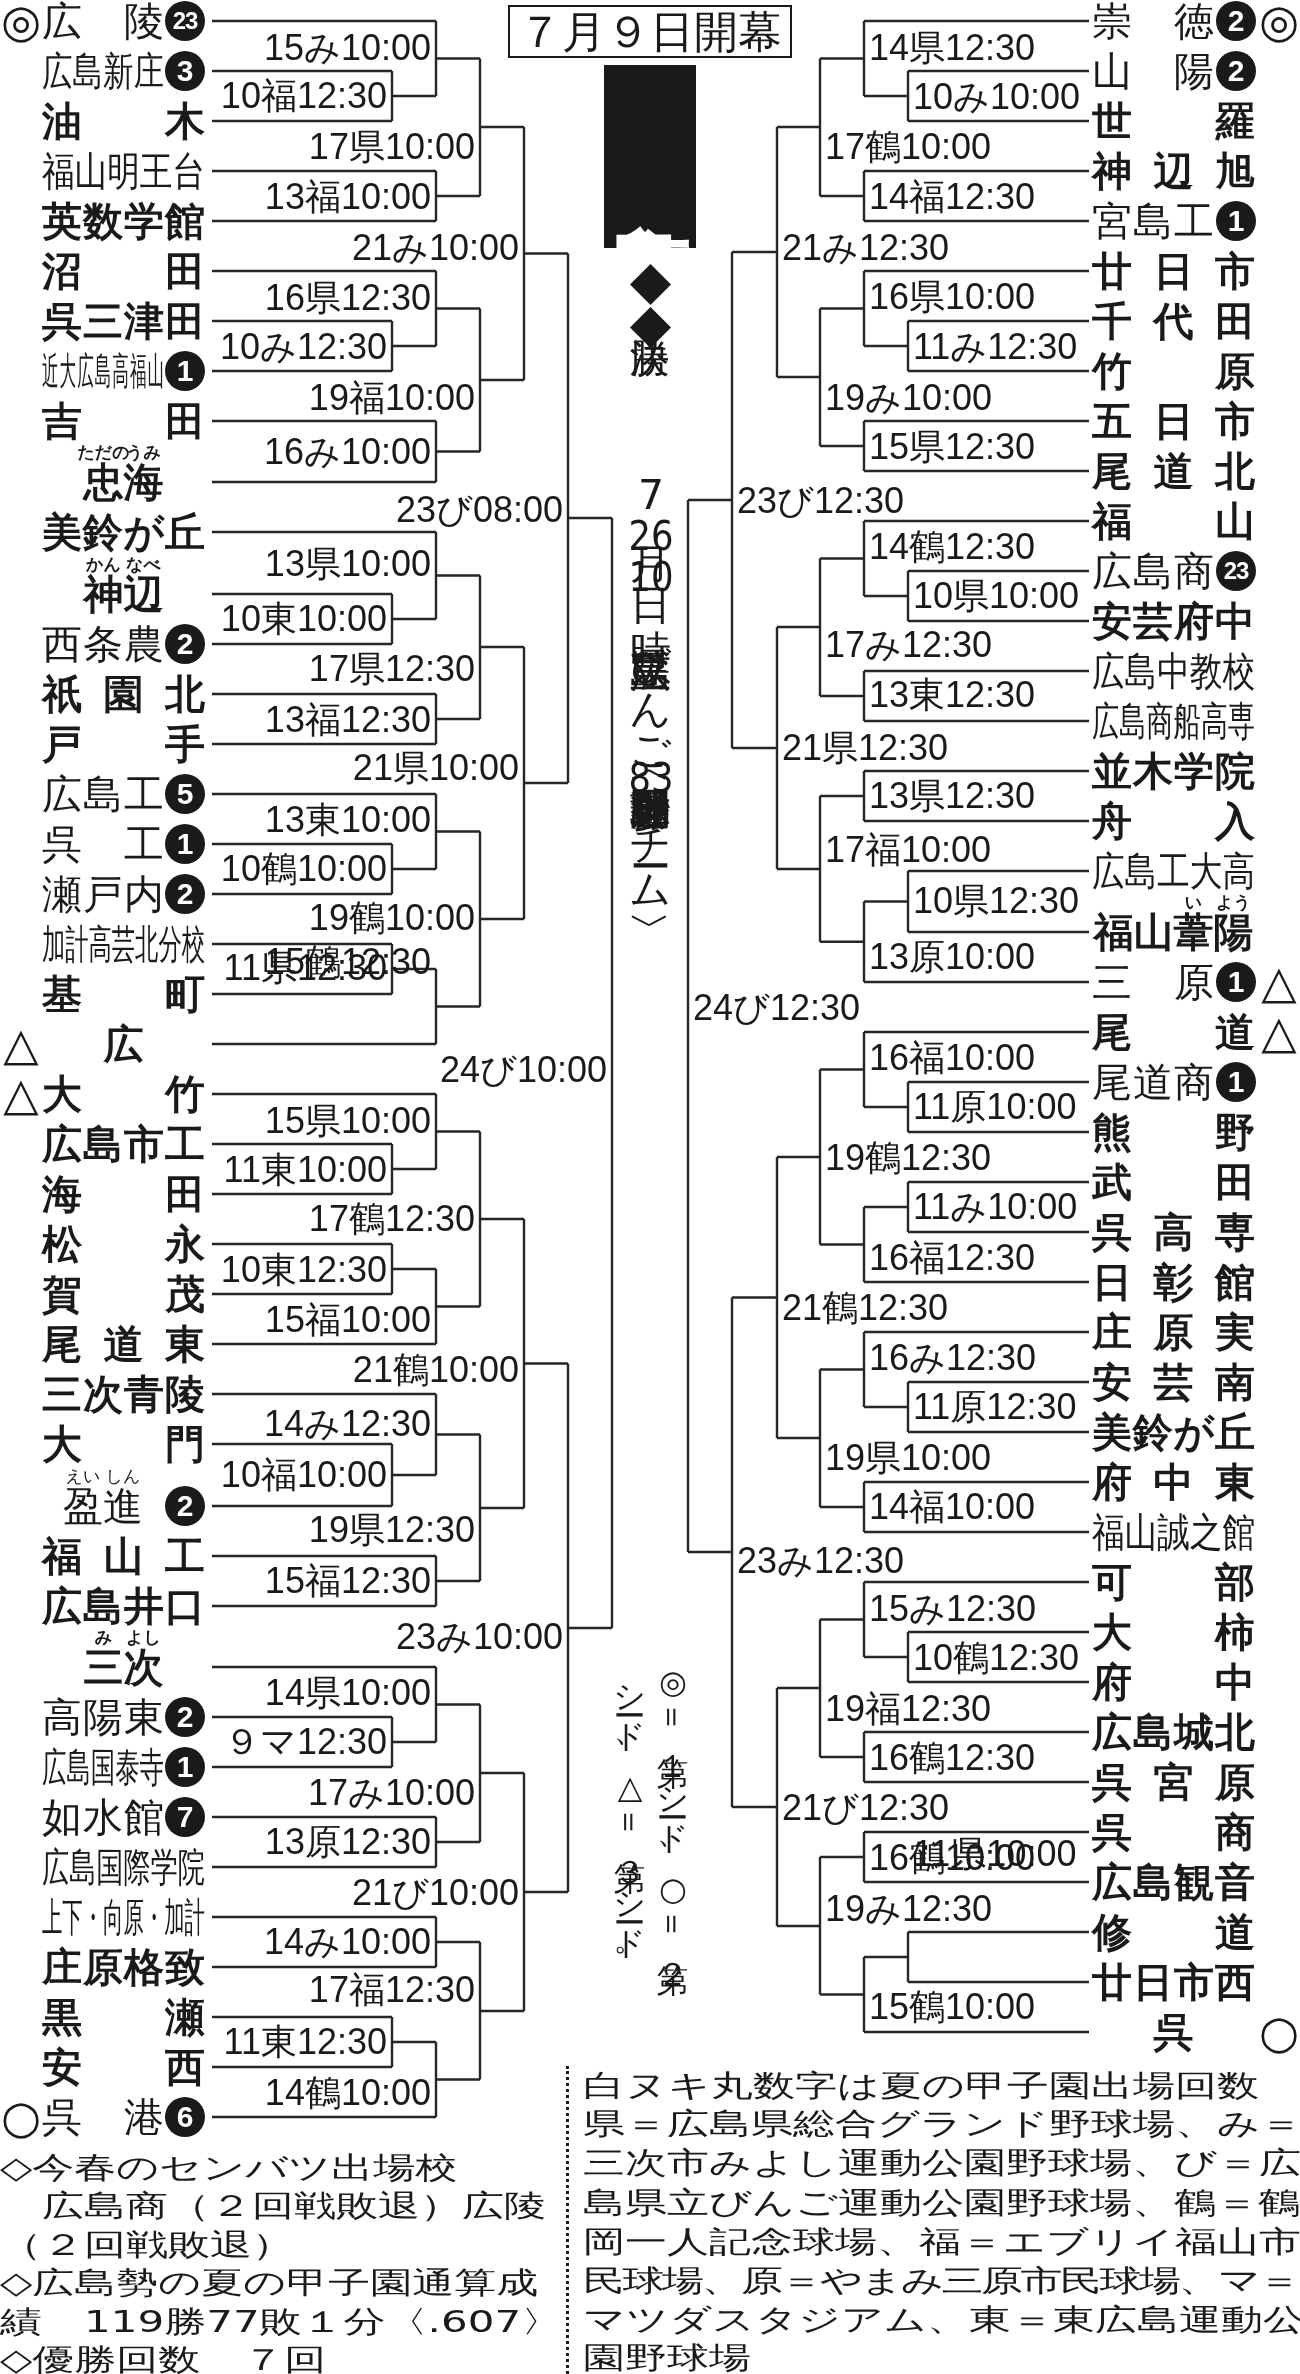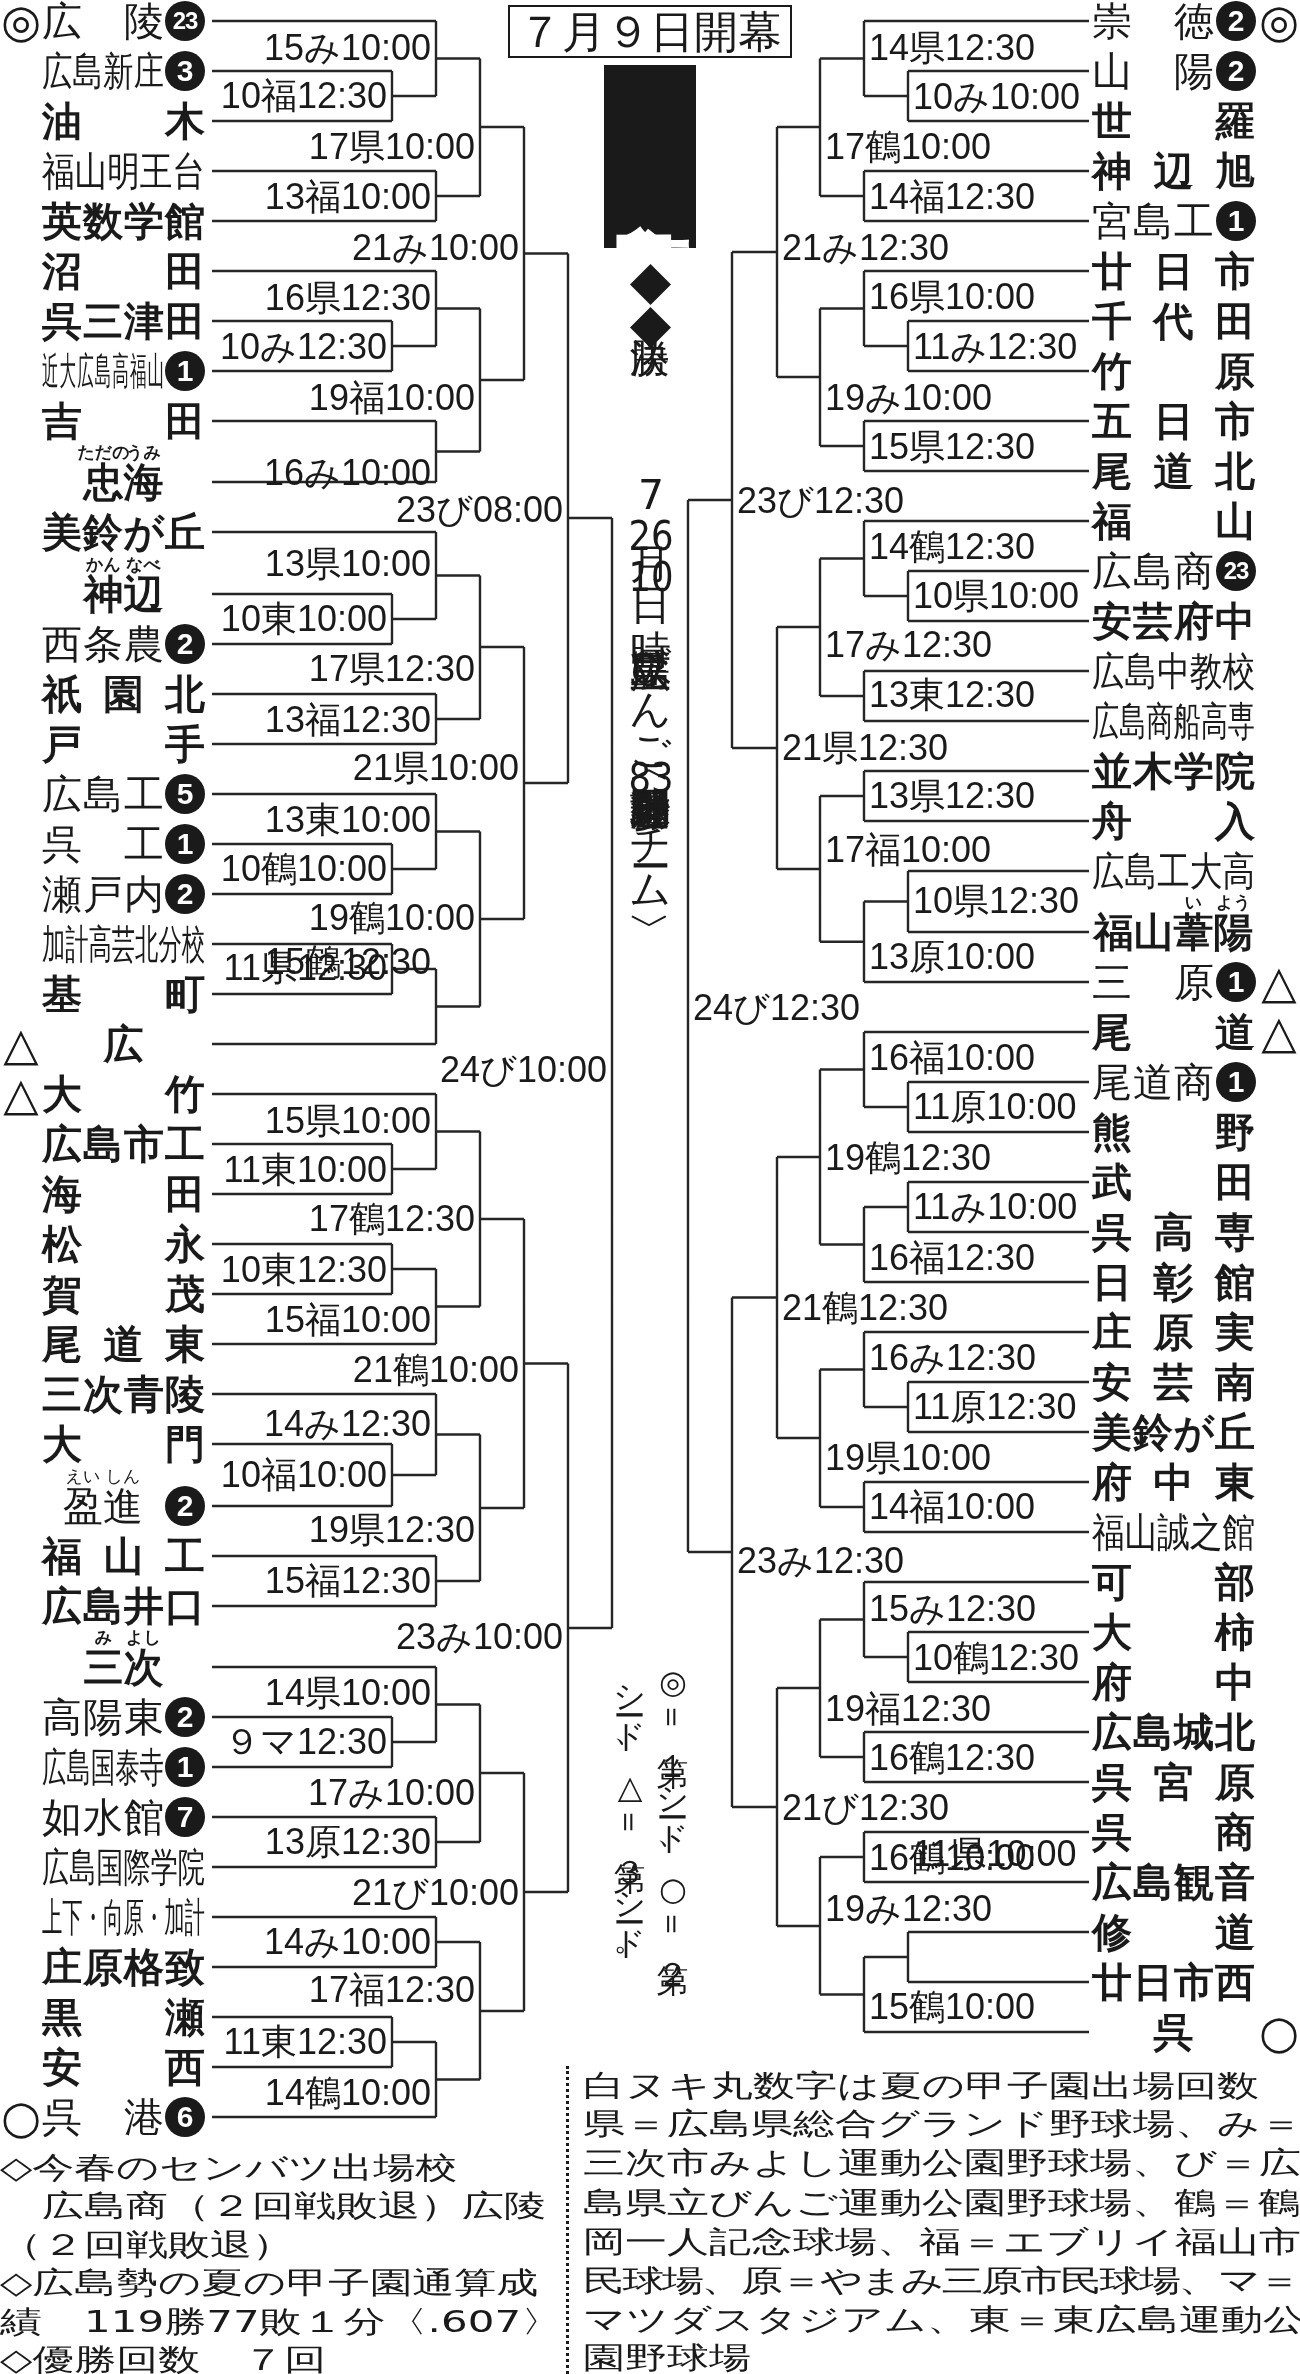--- a/index.html
+++ b/index.html
@@ -400,21 +400,21 @@
 <span class="lbl ll1" style="top:948px">11県12:30</span>
 <span class="lbl ll1" style="top:1150px">11東10:00</span>
 <span class="lbl ll1" style="top:1250px">10東12:30</span>
 <span class="lbl ll1" style="top:1455px">10福10:00</span>
 <span class="lbl ll1" style="top:1722px">９マ12:30</span>
 <span class="lbl ll1" style="top:2022px">11東12:30</span>
 
 <span class="lbl ll2" style="top:28px">15み10:00</span>
 <span class="lbl ll2" style="top:177px">13福10:00</span>
 <span class="lbl ll2" style="top:278px">16県12:30</span>
-<span class="lbl ll2" style="top:453px">16み10:00</span>
+<span class="lbl ll2" style="top:432px">16み10:00</span>
 <span class="lbl ll2" style="top:544px">13県10:00</span>
 <span class="lbl ll2" style="top:700px">13福12:30</span>
 <span class="lbl ll2" style="top:800px">13東10:00</span>
 <span class="lbl ll2" style="top:942px">15鶴12:30</span>
 <span class="lbl ll2" style="top:1101px">15県10:00</span>
 <span class="lbl ll2" style="top:1300px">15福10:00</span>
 <span class="lbl ll2" style="top:1404px">14み12:30</span>
 <span class="lbl ll2" style="top:1561px">15福12:30</span>
 <span class="lbl ll2" style="top:1673px">14県10:00</span>
 <span class="lbl ll2" style="top:1822px">13原12:30</span>

